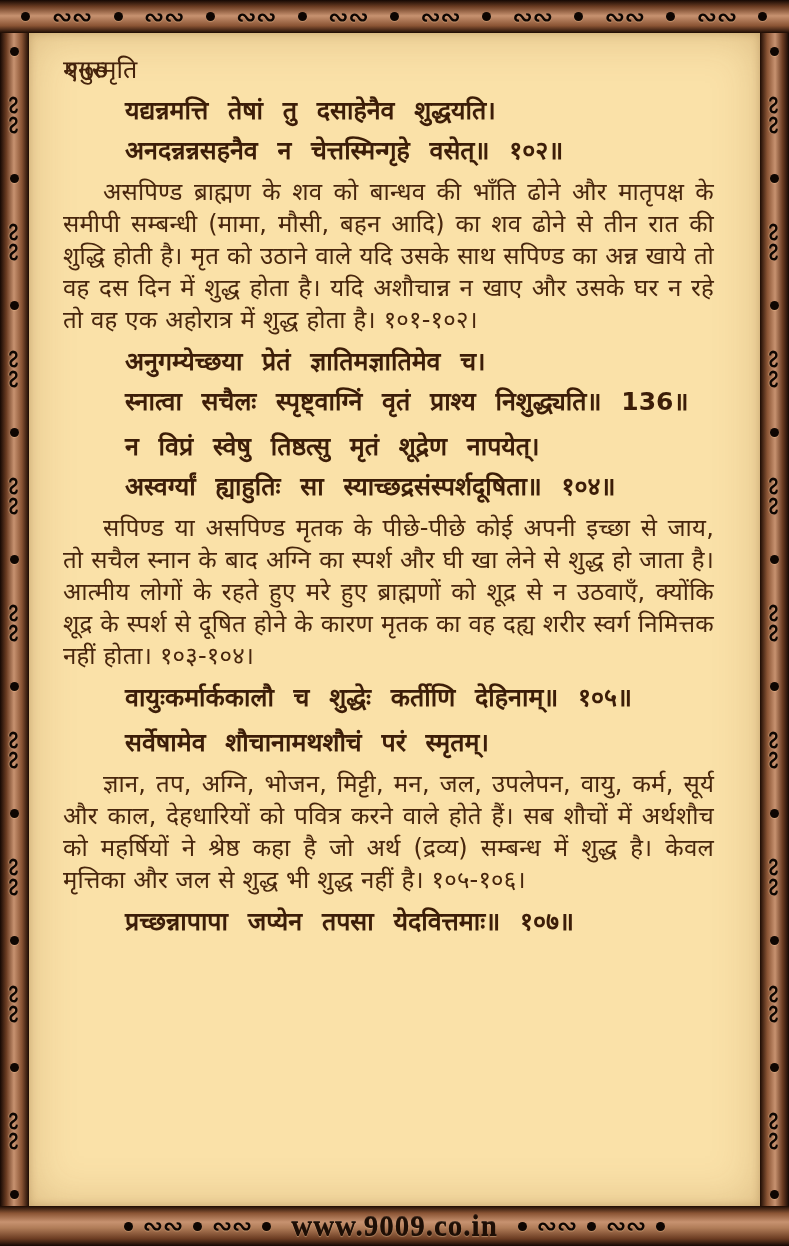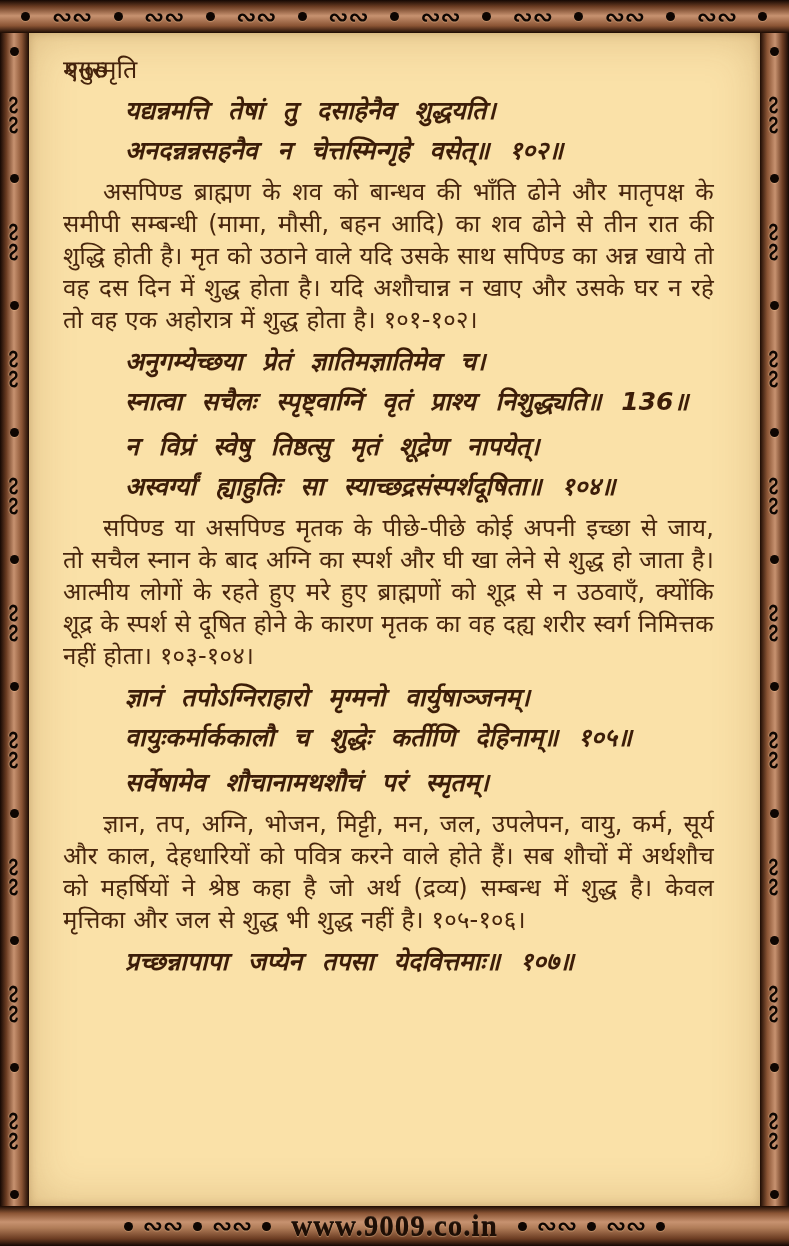--- a/index.html
+++ b/index.html
@@ -39,21 +39,21 @@
     padding:14px 34px 6px 34px;box-sizing:border-box;overflow:hidden;
     color:#45230c;
   }
   .page-header{position:relative;height:38px;margin-bottom:6px;}
   .page-number{position:absolute;left:2px;top:4px;font-size:28px;color:#45230c;}
   .book-title{position:absolute;left:0;right:0;top:4px;font-size:25px;color:#45230c;}
   
   .verse{margin:2px 0 5px 0;}
   .verse-line{
     font-size:25px;font-weight:bold;line-height:40px;color:#3c1d08;
-    padding-left:62px;word-spacing:11px;white-space:nowrap;font-style:italic;
+    padding-left:62px;word-spacing:11px;white-space:nowrap;
   }
   .para{
     font-size:24px;line-height:32px;text-align:justify;text-indent:40px;
     margin:3px 12px 6px 0;color:#48260d;letter-spacing:.2px;
   }
 </style>
 </head>
 <body>
 
 <div class="page">
@@ -159,21 +159,20 @@
         <div class="verse">
           <div class="verse-line">अनुगम्येच्छया प्रेतं ज्ञातिमज्ञातिमेव च।</div>
           <div class="verse-line">स्नात्वा सचैलः स्पृष्ट्वाग्निं वृतं प्राश्य निशुद्ध्यति॥ 136॥</div>
         </div>
         <div class="verse">
           <div class="verse-line">न विप्रं स्वेषु तिष्ठत्सु मृतं शूद्रेण नापयेत्।</div>
           <div class="verse-line">अस्वर्ग्यां ह्याहुतिः सा स्याच्छद्रसंस्पर्शदूषिता॥ १०४॥</div>
         </div>
         <div class="para">सपिण्ड या असपिण्ड मृतक के पीछे-पीछे कोई अपनी इच्छा से जाय, तो सचैल स्नान के बाद अग्नि का स्पर्श और घी खा लेने से शुद्ध हो जाता है। आत्मीय लोगों के रहते हुए मरे हुए ब्राह्मणों को शूद्र से न उठवाएँ, क्योंकि शूद्र के स्पर्श से दूषित होने के कारण मृतक का वह दह्य शरीर स्वर्ग निमित्तक नहीं होता। १०३-१०४।</div>
         <div class="verse">
-          <div class="verse-line">ज्ञानं तपोऽग्निराहारो मृग्मनो वार्युषाञ्जनम्।</div>
           <div class="verse-line">वायुःकर्मार्ककालौ च शुद्धेः कर्तीणि देहिनाम्॥ १०५॥</div>
         </div>
         <div class="verse">
           <div class="verse-line">सर्वेषामेव शौचानामथशौचं परं स्मृतम्।</div>
         </div>
         <div class="para">ज्ञान, तप, अग्नि, भोजन, मिट्टी, मन, जल, उपलेपन, वायु, कर्म, सूर्य और काल, देहधारियों को पवित्र करने वाले होते हैं। सब शौचों में अर्थशौच को महर्षियों ने श्रेष्ठ कहा है जो अर्थ (द्रव्य) सम्बन्ध में शुद्ध है। केवल मृत्तिका और जल से शुद्ध भी शुद्ध नहीं है। १०५-१०६।</div>
         <div class="verse">
           <div class="verse-line">प्रच्छन्नापापा जप्येन तपसा येदवित्तमाः॥ १०७॥</div>
         </div>
       </div>

